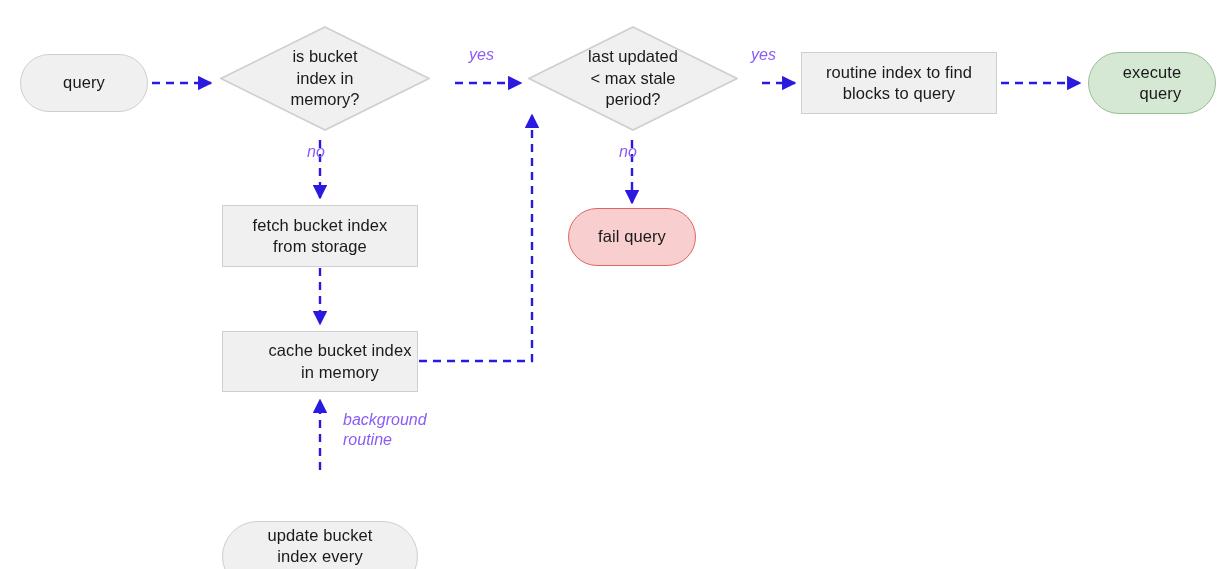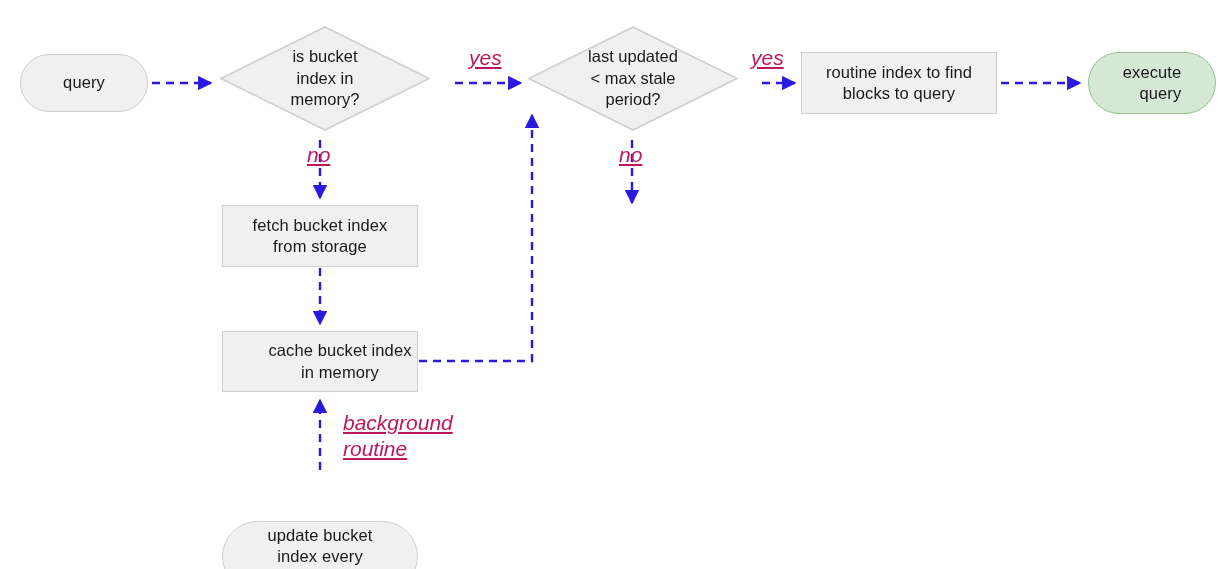--- a/index.html
+++ b/index.html
@@ -79,25 +79,24 @@
     justify-content: center;
     text-align: center;
     color: #1a1a1a;
     font-size: 16.5px;
     line-height: 1.3;
     white-space: pre-line;
   }
   .edge-label {
     position: absolute;
     font-style: italic;
-    font-size: 21px;
-    color: #be185d;
+    font-size: 16px;
+    color: #8b5cf6;
     white-space: pre-line;
     line-height: 1.25;
-    text-decoration: underline;
   }
 </style>
 </head>
 <body>
 
 <div id="canvas">
 
   <svg class="svg-layer" viewBox="0 0 1227 569" width="1227" height="569" xmlns="http://www.w3.org/2000/svg">
     <defs>
       <marker id="arrow" viewBox="0 0 10 10" refX="9" refY="5" markerWidth="6" markerHeight="6" orient="auto-start-reverse">
@@ -162,20 +161,21 @@
   <div class="node rect" style="left:222px; top:205px; width:196px; height:62px;">fetch bucket index
 from storage</div>
 
   <div class="node rect" style="left:222px; top:331px; width:196px; height:61px;padding-left:40px;">cache bucket index
 in memory</div>
 
   <div class="node pill" style="left:222px; top:474px; width:196px; height:71px;margin-top:47px;">update bucket
 index every
 “update interval”</div>
 
+  <div class="node pill-red" style="left:568px; top:208px; width:128px; height:58px;">fail query</div>
 
   <div class="edge-label" style="left:469px; top:45px;">yes</div>
 
   <div class="edge-label" style="left:307px; top:142px;">no</div>
 
   <div class="edge-label" style="left:751px; top:45px;">yes</div>
 
   <div class="edge-label" style="left:619px; top:142px;">no</div>
 
   <div class="edge-label" style="left:343px; top:410px; text-align:left;">background

